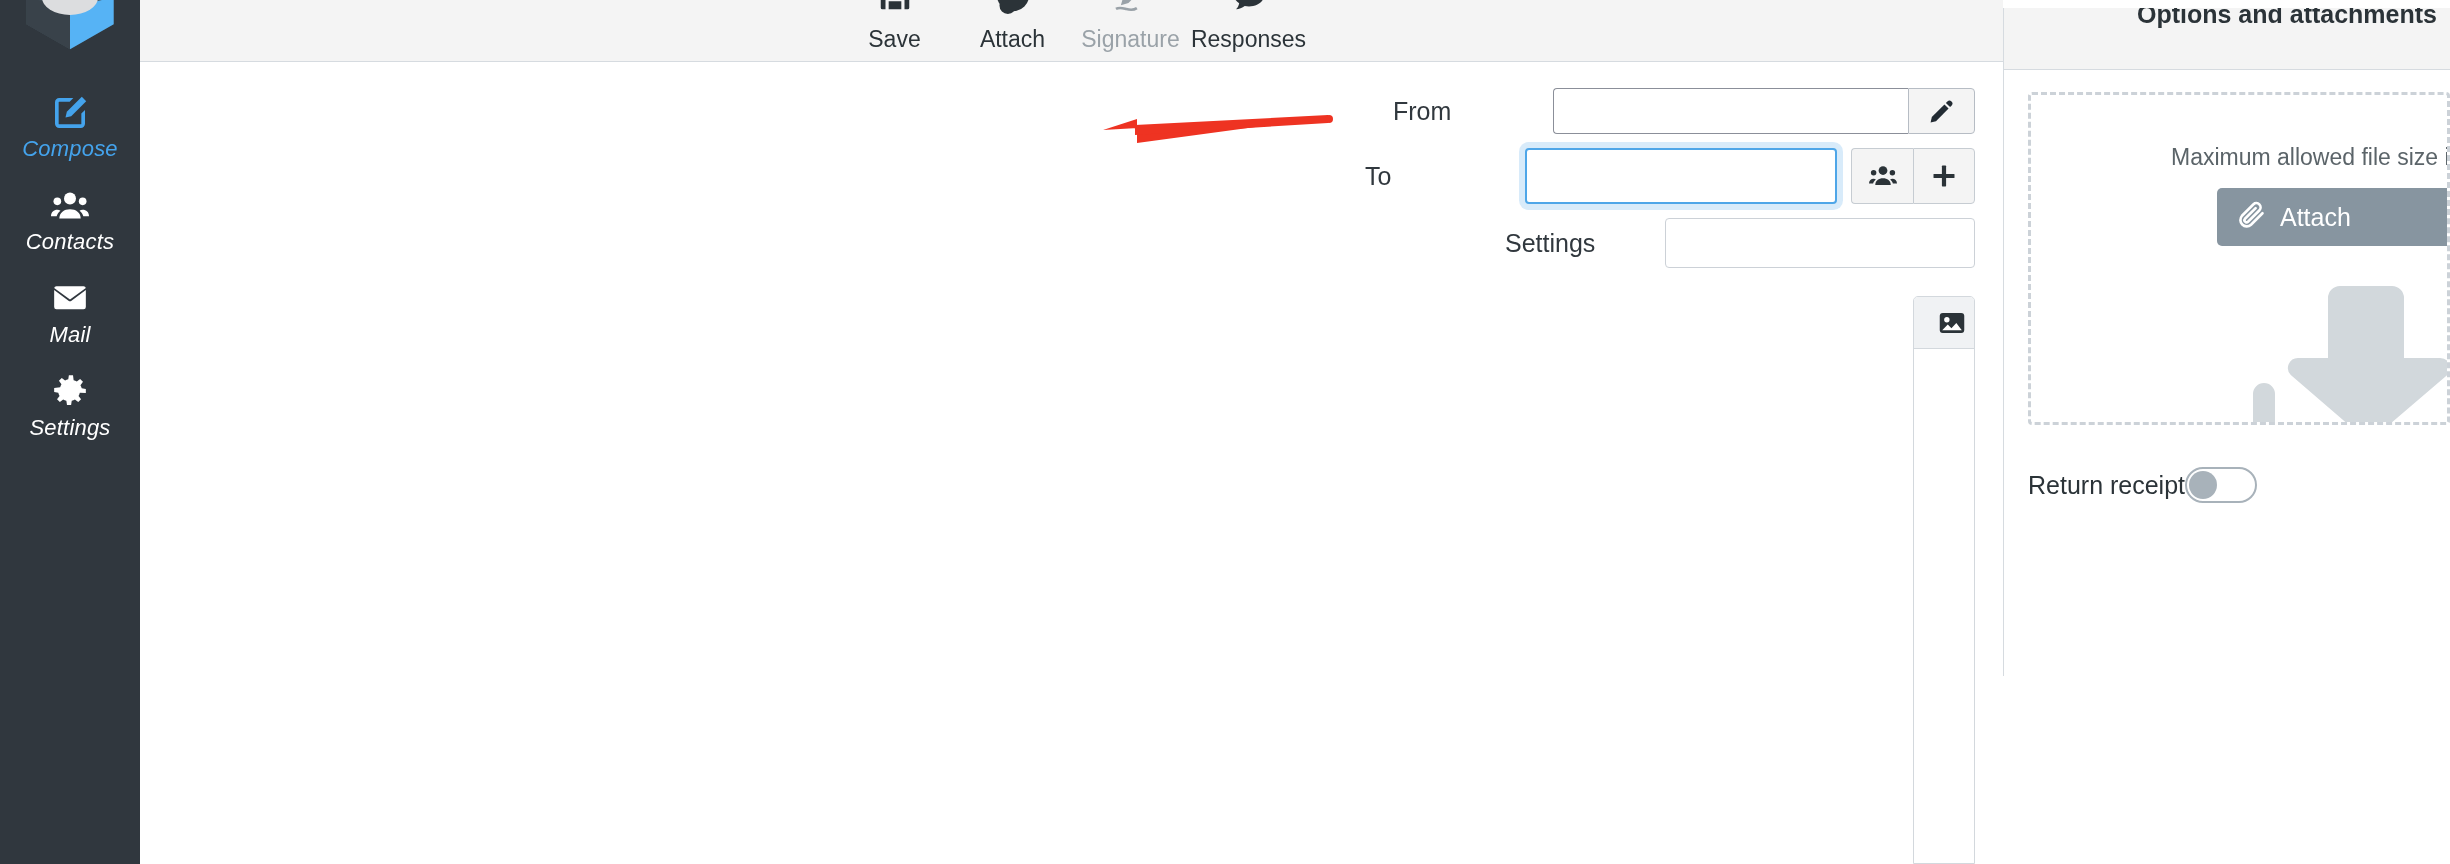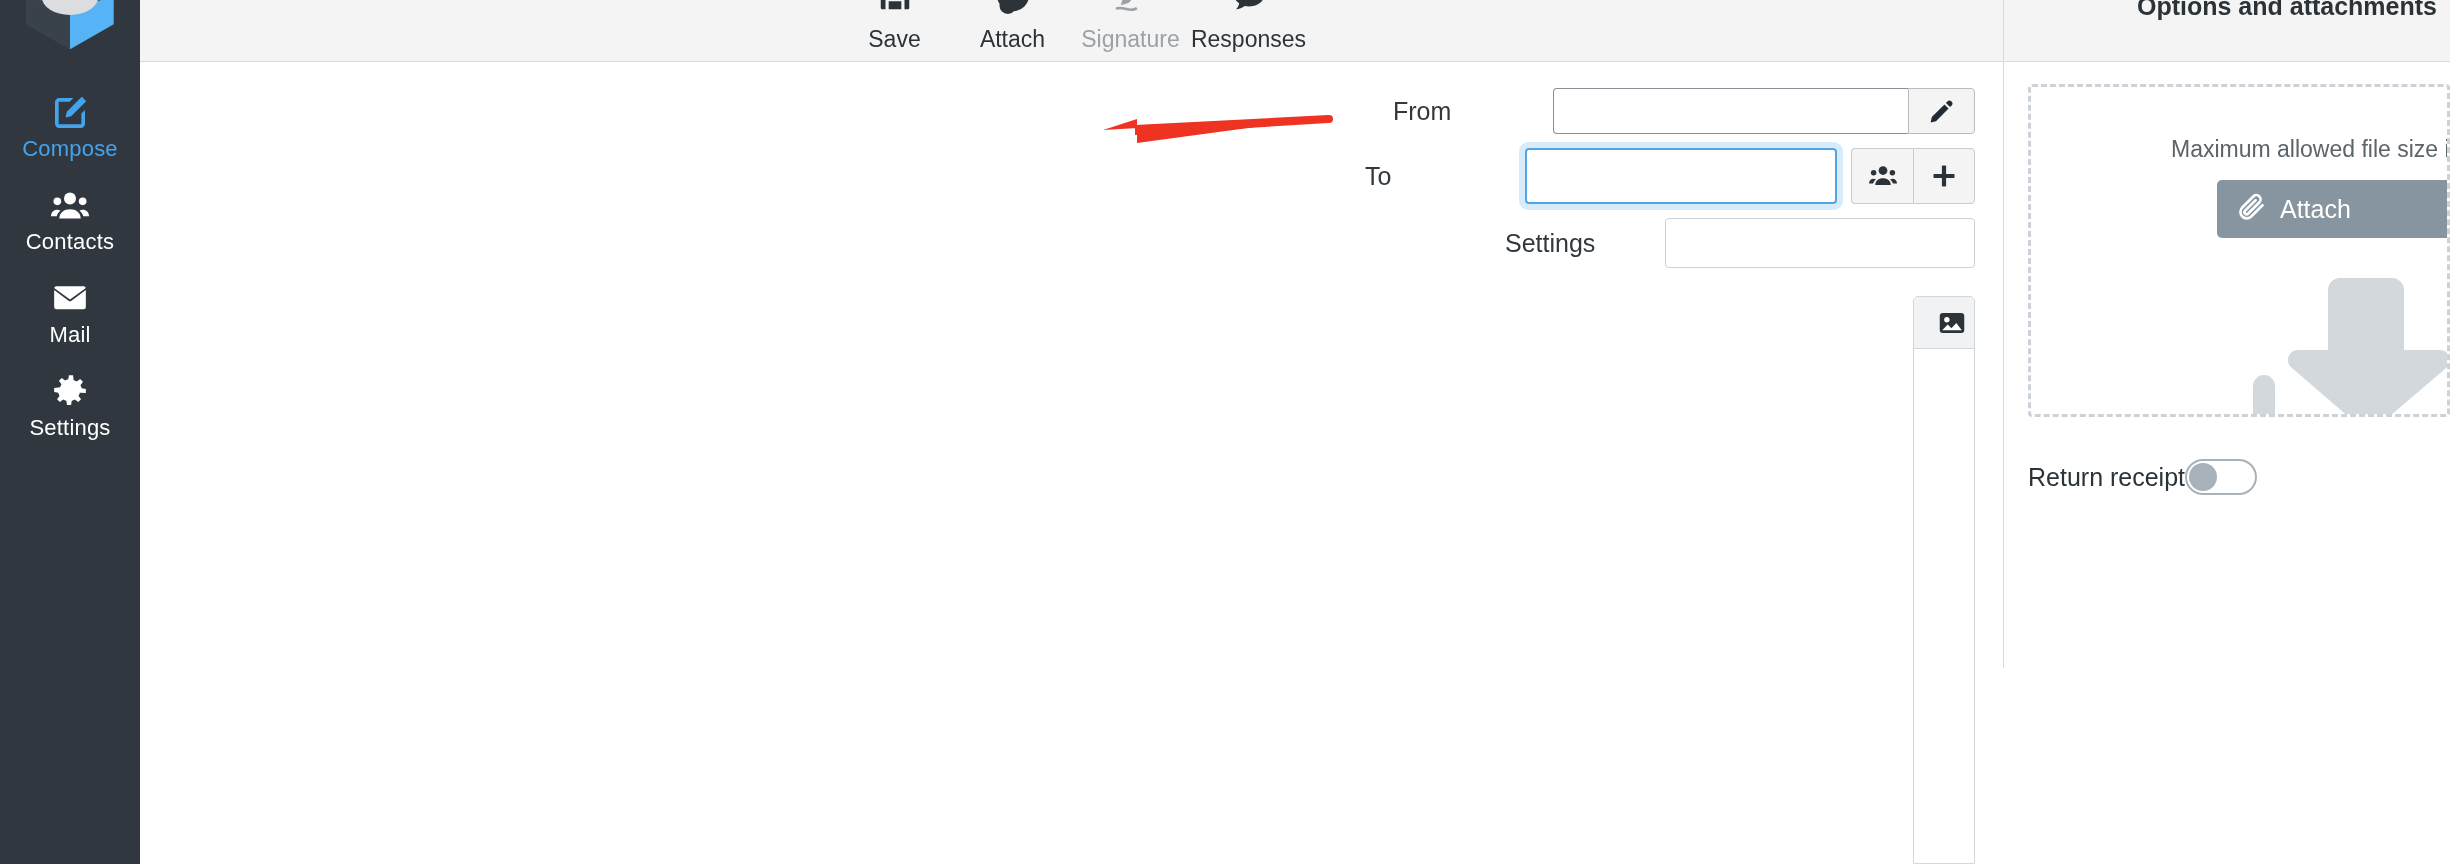--- a/index.html
+++ b/index.html
@@ -42,20 +42,21 @@
   .nav-list {
     padding-top: 14px;
   }
   .nav-item {
     display: flex;
     flex-direction: column;
     align-items: center;
     padding: 11px 0 13px 0;
     cursor: pointer;
     user-select: none;
+    font-style: italic;
   }
   .nav-item .nav-icon {
     display: block;
     height: 38px;
     line-height: 38px;
   }
   .nav-item .nav-icon svg { display: block; }
   .nav-label {
     font-size: 22px;
     color: #ffffff;
@@ -233,20 +234,21 @@
   
   .options-col {
     flex: 0 0 447px;
     width: 447px;
     height: 668px;
     border-left: 1px solid #d6dbe0;
     background: #fff;
     display: flex;
     flex-direction: column;
     overflow: hidden;
+    margin-top: 8px;
   }
   .options-header {
     height: 62px;
     flex: 0 0 62px;
     background: #f4f4f4;
     border-bottom: 1px solid #d6dbe0;
     display: flex;
     align-items: flex-start;
     justify-content: center;
     overflow: hidden;

